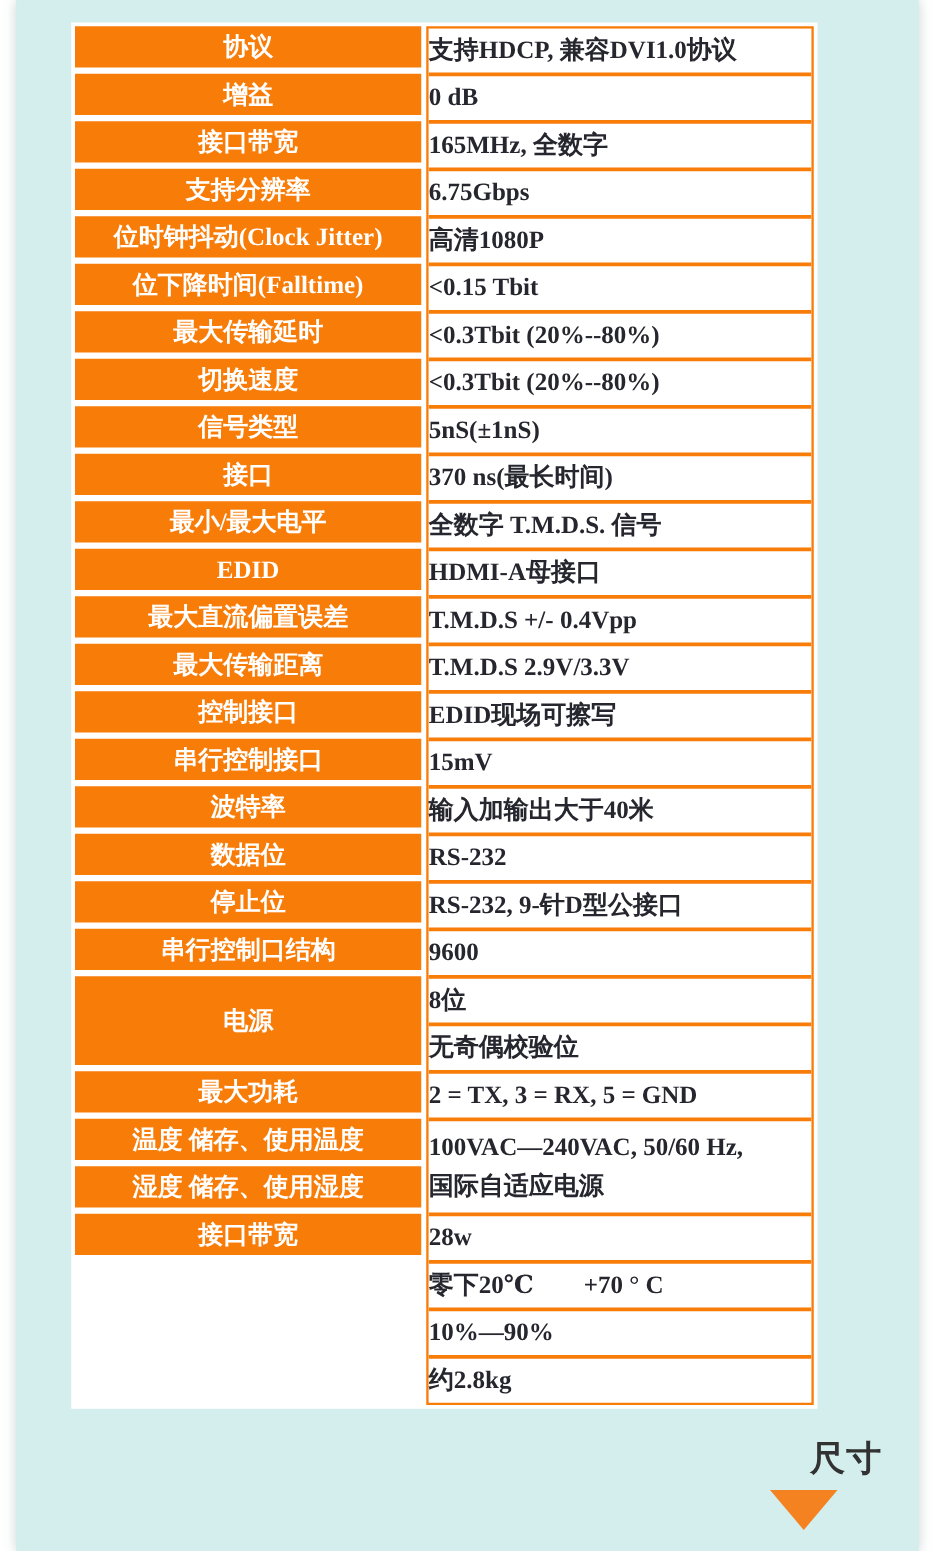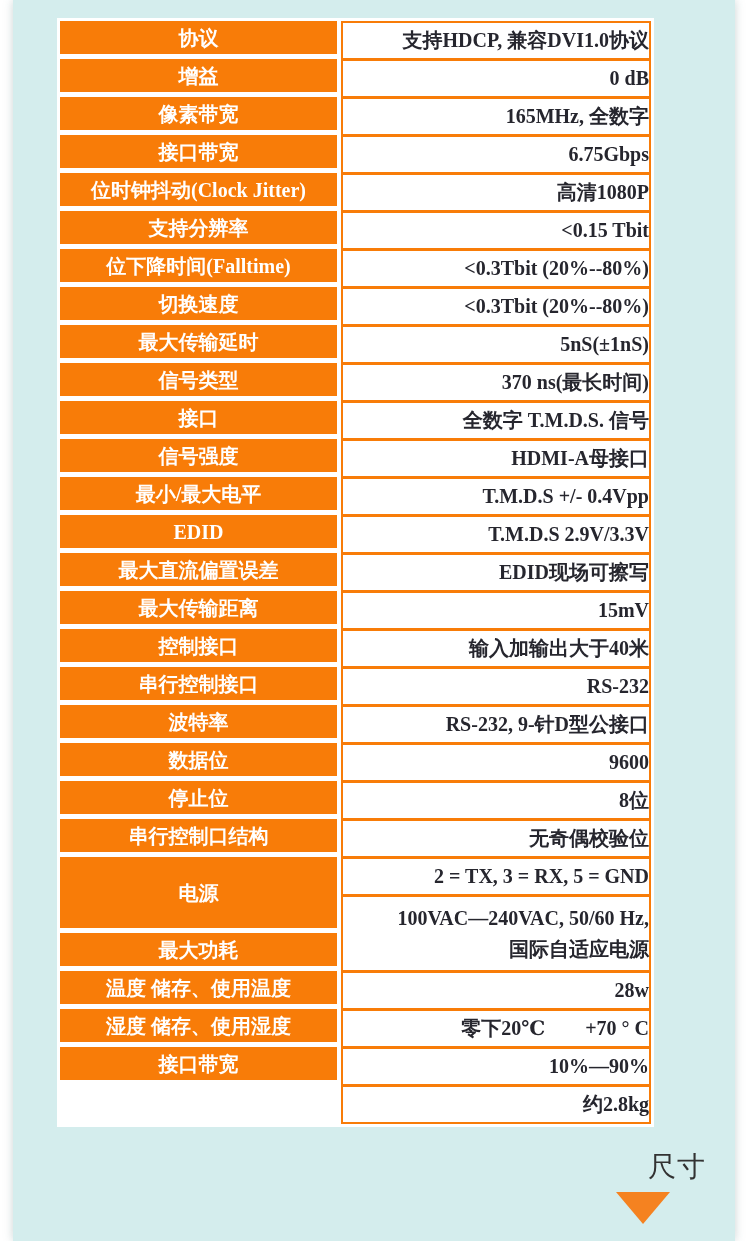--- a/index.html
+++ b/index.html
@@ -68,36 +68,36 @@
   }
   .label-cell.tall { height: 71px; }
   .value-cell {
     height: 35px;
     border-top: 3px solid #f87c08;
     color: #26262e;
     font-weight: bold;
     font-size: 20px;
     display: flex;
     flex-direction: column;
-    align-items: flex-end;
+    align-items: flex-start;
     justify-content: center;
     text-align: center;
     line-height: 1.55;
     background: #ffffff;
     box-sizing: content-box;
   }
   .value-cell:first-child { border-top: none; }
   .value-cell.tall { height: 73px; }
   .dim-label {
     position: absolute;
     left: 648px;
     top: 1148px;
     font-family: "DejaVu Sans", "Liberation Sans", sans-serif;
     font-size: 28px;
-    font-weight: 400;
+    font-weight: 700;
     color: #323232;
     letter-spacing: 1px;
   }
   .dim-triangle {
     position: absolute;
     left: 616px;
     top: 1192px;
     width: 0;
     height: 0;
     border-left: 27px solid transparent;
@@ -108,30 +108,28 @@
 </head>
 <body>
 
 <div class="page">
   <div class="panel"></div>
 
   <div class="spec-table">
     <div class="col-labels" id="colLabels">
         <div class="label-cell">协议</div>
         <div class="label-cell">增益</div>
-        <div class="label-cell">像素带宽</div>
         <div class="label-cell">接口带宽</div>
+        <div class="label-cell">支持分辨率</div>
         <div class="label-cell">位时钟抖动(Clock Jitter)</div>
-        <div class="label-cell">支持分辨率</div>
         <div class="label-cell">位下降时间(Falltime)</div>
+        <div class="label-cell">最大传输延时</div>
         <div class="label-cell">切换速度</div>
-        <div class="label-cell">最大传输延时</div>
         <div class="label-cell">信号类型</div>
         <div class="label-cell">接口</div>
-        <div class="label-cell">信号强度</div>
         <div class="label-cell">最小/最大电平</div>
         <div class="label-cell">EDID</div>
         <div class="label-cell">最大直流偏置误差</div>
         <div class="label-cell">最大传输距离</div>
         <div class="label-cell">控制接口</div>
         <div class="label-cell">串行控制接口</div>
         <div class="label-cell">波特率</div>
         <div class="label-cell">数据位</div>
         <div class="label-cell">停止位</div>
         <div class="label-cell">串行控制口结构</div>

